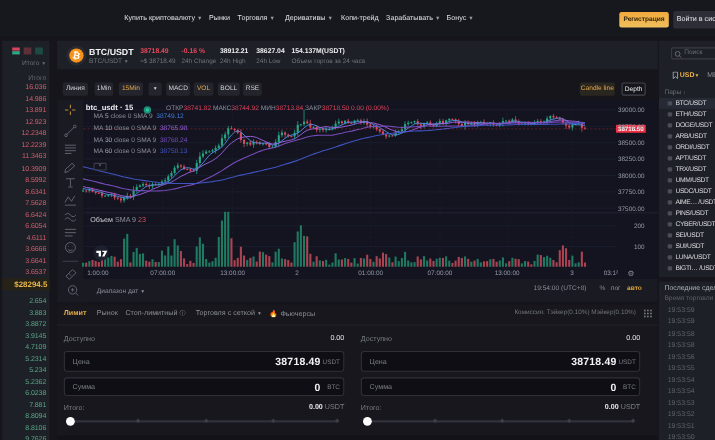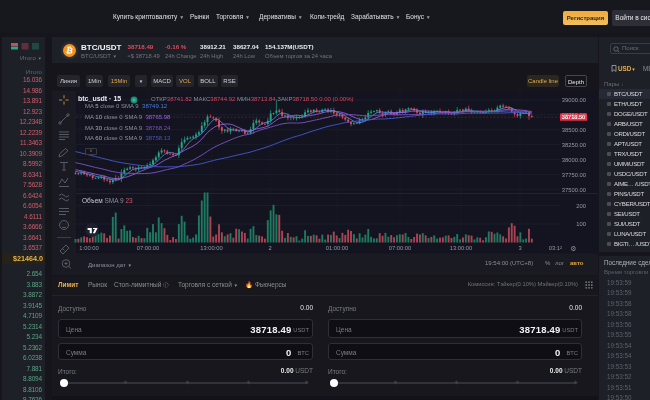--- a/index.html
+++ b/index.html
@@ -68,21 +68,21 @@
     <div class="obr red" style="top:112.5px">10.3909</div>
     <div class="obr red" style="top:123.0px">8.5992</div>
     <div class="obr red" style="top:133.5px">8.6341</div>
     <div class="obr red" style="top:144.0px">7.5628</div>
     <div class="obr red" style="top:154.5px">6.6424</div>
     <div class="obr red" style="top:165.0px">6.6054</div>
     <div class="obr red" style="top:175.5px">4.6111</div>
     <div class="obr red" style="top:186.0px">3.6666</div>
     <div class="obr red" style="top:196.5px">3.6641</div>
     <div class="obr red" style="top:207.0px">3.6537</div>
-    <div class="obpx" style="top:216.0px">$21464.0</div>
+    <div class="obpx" style="top:216.0px">$28294.5</div>
     <div class="obr grn" style="top:233.0px">2.654</div>
     <div class="obr grn" style="top:243.5px">3.883</div>
     <div class="obr grn" style="top:254.0px">3.8872</div>
     <div class="obr grn" style="top:264.5px">3.9145</div>
     <div class="obr grn" style="top:275.0px">4.7109</div>
     <div class="obr grn" style="top:285.5px">5.2314</div>
     <div class="obr grn" style="top:296.0px">5.234</div>
     <div class="obr grn" style="top:306.5px">5.2362</div>
     <div class="obr grn" style="top:317.0px">6.0238</div>
     <div class="obr grn" style="top:327.5px">7.881</div>

